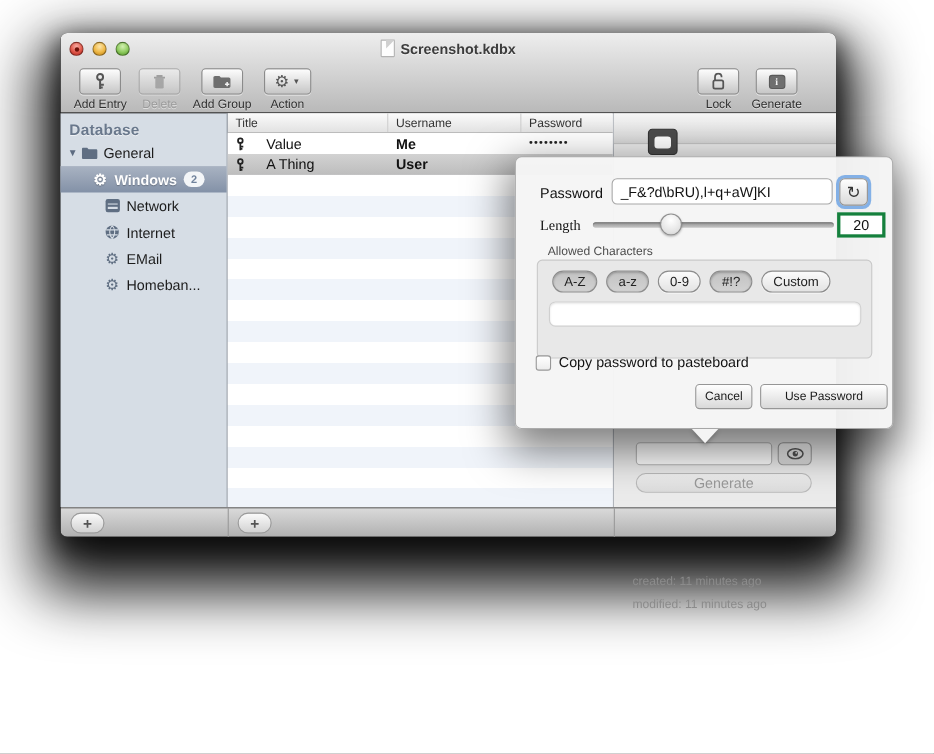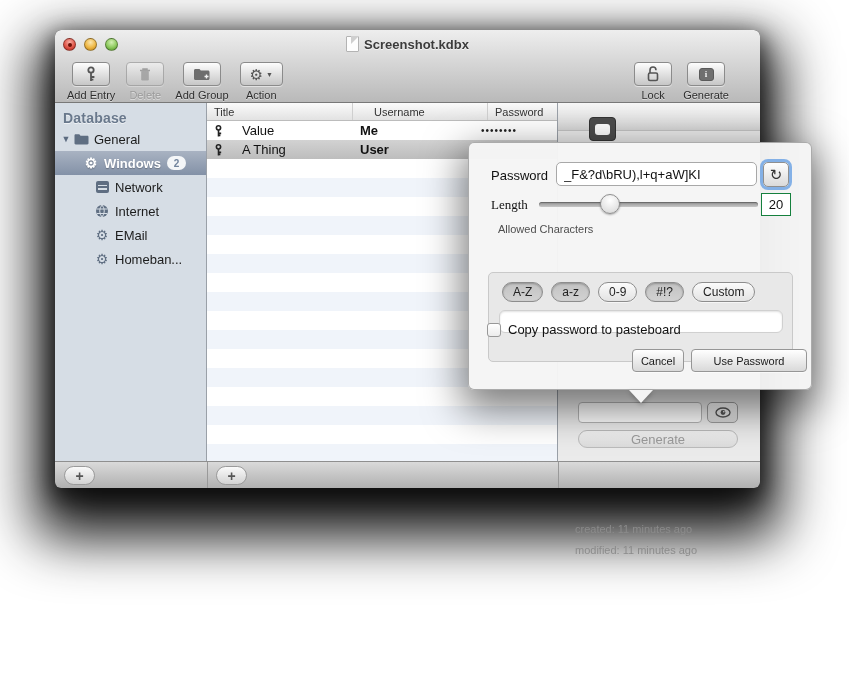--- a/index.html
+++ b/index.html
@@ -66,21 +66,21 @@
   .sb-row.selected .sb-gear { color:#fff; }
   .badge { margin-left:6px; background:#f4f6f8; border-radius:9px; min-width:19px; height:14px; padding:0 4px; font-size:10px; font-weight:bold; color:#71839c; display:flex; align-items:center; justify-content:center; text-shadow:none; }
   .ind-28 { padding-left:28px; } .ind-39 { padding-left:39px; }
   .net-ic { width:13px; height:12px; background:#5f6e82; border-radius:2px; display:flex; flex-direction:column; justify-content:center; gap:2px; align-items:center; }
   .net-ic i { display:block; width:9px; height:1.5px; background:#d6dde5; }
 
   
   .tablearea { width:351px; background:#fff; border-right:1px solid #9aa0a8; display:flex; flex-direction:column; }
   .thead { height:18px; display:flex; background:linear-gradient(#fbfbfb,#e2e2e2); border-bottom:1px solid #bcbcbc; font-size:11px; color:#333; flex:0 0 auto; }
   .th { display:flex; align-items:center; padding-left:7px; border-right:1px solid #cfcfcf; }
-  .th.c1 { width:146px; } .th.c2 { width:121px;margin-left:14px; } .th.c3 { flex:1; border-right:none; }
+  .th.c1 { width:146px; } .th.c2 { width:121px; } .th.c3 { flex:1; border-right:none; }
   .tbody { flex:1; background:repeating-linear-gradient(to bottom,#ffffff 0 19px,#f0f4fa 19px 38px); position:relative; }
   .trow { position:absolute; left:0; right:0; height:19px; display:flex; align-items:center; font-size:13px; color:#111; }
   .trow.r0 { top:0; } .trow.r1 { top:19px; background:linear-gradient(#d2d2d2,#bdbdbd); }
   .td1 { width:146px; display:flex; align-items:center; padding-left:6px; gap:18px; }
   .td2 { width:121px; padding-left:7px;font-weight:bold; }
   .td3 { flex:1; padding-left:7px; font-size:10px; letter-spacing:1px; color:#222; }
   .keysvg { flex:0 0 auto; }
 
   
   .rpanel { flex:1; background:#ebebeb; position:relative; }
@@ -108,23 +108,23 @@
   .pop-arrow { position:absolute; left:160px; top:247px; width:0; height:0;
     border-left:12px solid transparent; border-right:12px solid transparent; border-top:13px solid rgba(245,245,245,0.99);
     filter:drop-shadow(0 2px 2px rgba(0,0,0,0.25)); }
   .plabel { position:absolute; font-size:13px; color:#111; }
   .pw-label { left:22px; top:25px; }
   .pw-input { position:absolute; left:87px; top:19px; width:201px; height:24px; background:#fff; border:1px solid #a8a8a8; border-radius:5px; font-size:13px; padding:0 7px; color:#111; }
   .refreshbtn { position:absolute; left:294px; top:19px; width:26px; height:25px; background:linear-gradient(#fefefe,#dadada); border:1px solid #8f8f8f; border-radius:5px; box-shadow:0 0 0 3px rgba(104,160,227,0.8); color:#333; font-size:15px; display:flex; align-items:center; justify-content:center; }
   .len-label { left:22px; top:54px;font-family:Liberation Serif, serif; }
   .slider { position:absolute; left:70px; top:59px; width:219px; height:5px; border-radius:3px; background:linear-gradient(#8f8f8f,#c7c7c7); box-shadow:inset 0 1px 1px rgba(0,0,0,0.3); }
   .thumb { position:absolute; left:61px; top:-8px; width:20px; height:20px; border-radius:50%; background:radial-gradient(circle at 50% 30%, #ffffff, #e2e2e2 70%, #c8c8c8); border:1px solid #8f8f8f; box-shadow:0 1px 2px rgba(0,0,0,0.3); }
-  .len-box { position:absolute; left:292px; top:50px; width:30px; height:23px; background:#fff; border:1px solid #15803d; font-size:13px; text-align:center; color:#111; }
+  .len-box { position:absolute; left:292px; top:50px; width:44px; height:23px; background:#fff; border:3px solid #15803d; font-size:13px; text-align:center; color:#111; }
   .allowed { position:absolute; left:29px; top:80px; font-size:11px; color:#4e4e4e; }
-  .groupbox { position:absolute; left:19px; top:93px; width:305px; height:90px; background:#e8e8e8; border:1px solid #c9c9c9; border-radius:5px;margin-top:36px; }
+  .groupbox { position:absolute; left:19px; top:93px; width:305px; height:90px; background:#e8e8e8; border:1px solid #c9c9c9; border-radius:5px; }
   .pills { position:absolute; left:13px; top:9px; display:flex; gap:8px; align-items:center; }
   .pill { height:20px; padding:0 10px; border-radius:10px; border:1px solid #8d8d8d; font-size:12px; color:#222; display:flex; align-items:center; background:linear-gradient(#fbfbfb,#e3e3e3); box-shadow:0 1px 0 rgba(255,255,255,0.6); }
   .pill.on { background:linear-gradient(#c2c2c2,#d2d2d2); box-shadow:inset 0 1px 2px rgba(0,0,0,0.25); }
   .custominput { position:absolute; left:10px; top:37px; width:284px; height:23px; background:#fff; border:1px solid #d0d0d0; border-radius:6px; box-shadow:inset 0 1px 2px rgba(0,0,0,0.12); font-size:13px; padding:0 7px; }
   .copyrow { position:absolute; left:18px; top:179px; display:flex; align-items:flex-end; gap:7px; }
   .checkbox { width:14px; height:14px; background:linear-gradient(#fff,#ececec); border:1px solid #989898; border-radius:3px; }
   .copylabel { font-size:13px; color:#111; }
   .pbtn { position:absolute; top:206px; height:23px; border-radius:4px; background:linear-gradient(#ffffff,#d9d9d9); border:1px solid #969696; font-size:11px; color:#1a1a1a; display:flex; align-items:center; justify-content:center; box-shadow:0 1px 0 rgba(255,255,255,0.6); }
   .cancelbtn { left:163px; width:52px; }
   .usebtn { left:222px; width:116px; }

